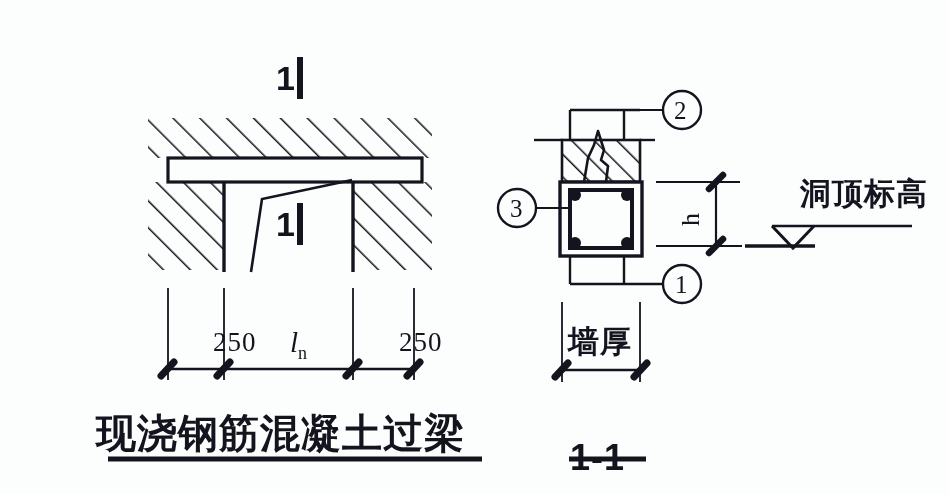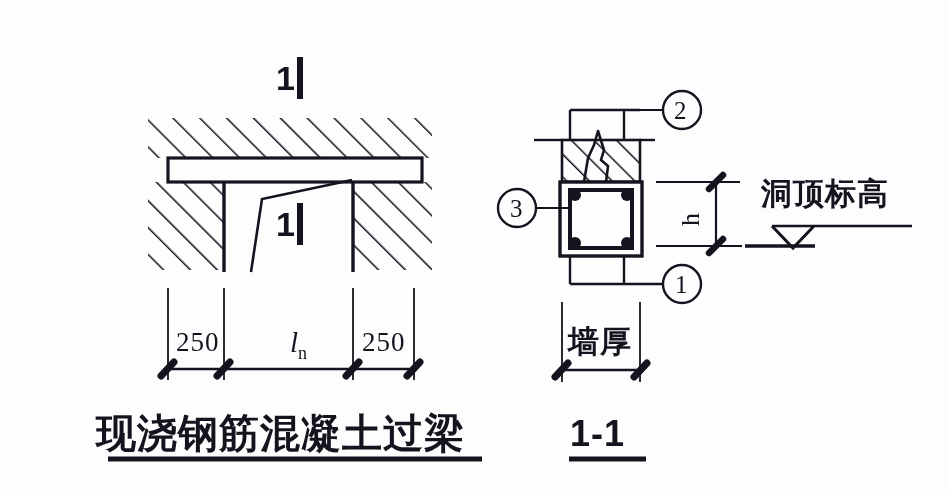--- a/index.html
+++ b/index.html
@@ -40,25 +40,27 @@
     font-family: "DejaVu Sans", sans-serif;
     font-weight: 700;
     font-size: 31px;
     letter-spacing: 1px;
   }
   .sec-title {
     font-family: "Liberation Sans", sans-serif;
     font-weight: 700;
     font-size: 36px;
     letter-spacing: 1px;
+    margin-top: 24px;
   }
   .dim-num {
     font-family: "Liberation Serif", serif;
     font-size: 27px;
     letter-spacing: 1px;
+    margin-left: 37px;
   }
   .cutmark-num {
     font-family: "Liberation Sans", sans-serif;
     font-weight: 700;
     font-size: 34px;
   }
   .balloon-num {
     font-family: "Liberation Serif", serif;
     font-size: 25px;
   }
@@ -222,19 +224,19 @@
   <div class="txt cjk-title" style="left:96px; top:413px;">现浇钢筋混凝土过梁</div>
 
   <div class="txt balloon-num" style="left:674px; top:98px;">2</div>
 
   <div class="txt balloon-num" style="left:675px; top:272px;">1</div>
 
   <div class="txt balloon-num" style="left:510px; top:196px;">3</div>
 
   <div class="txt h-label" style="left:678px; top:226px;">h</div>
 
-  <div class="txt cjk-label" style="left:761px; top:178px;">洞顶标高</div>
+  <div class="txt cjk-label" style="left:800px; top:178px;">洞顶标高</div>
 
   <div class="txt cjk-label" style="left:568px; top:326px;">墙厚</div>
 
   <div class="txt sec-title" style="left:570px; top:416px;">1-1</div>
 
 </div>
 
 </body></html>

